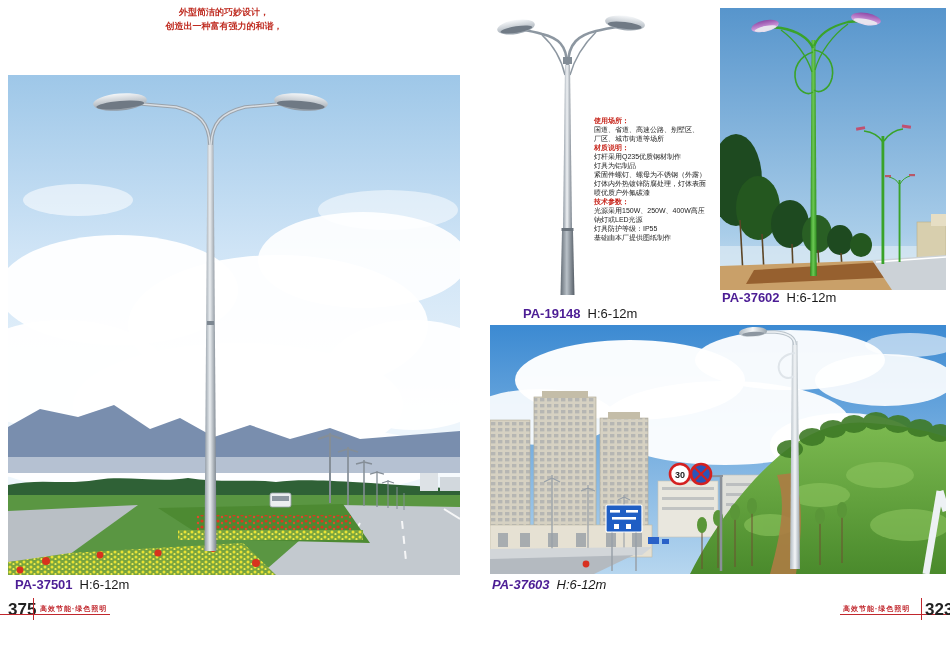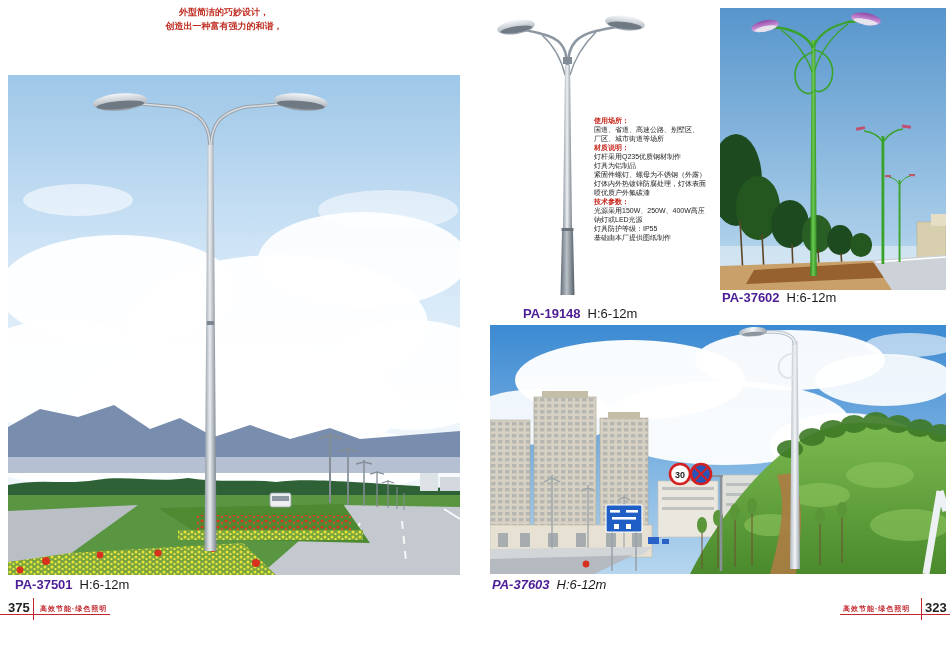--- a/index.html
+++ b/index.html
@@ -13,21 +13,21 @@
   .photo { position:absolute; overflow:hidden;text-align:right; }
   .photo svg { display:block; }
 
   .plabel { position:absolute; font-size:13px; color:#1a1a1a; white-space:nowrap; }
   .plabel .code { color:#4c1d95; font-weight:bold; margin-right:7px; }
 
   .specs { position:absolute; left:594px; top:116px; width:112px;
            font-size:7px; line-height:9px; color:#222; }
   .specs .hd { color:#c8281e; font-weight:bold; }
 
-  .footer-num { position:absolute; top:600px; font-size:13px; font-weight:bold; color:#222; }
+  .footer-num { position:absolute; top:600px; font-size:17px; font-weight:bold; color:#222; }
   .footer-slogan { position:absolute; top:604px; font-size:7px; font-weight:bold; color:#c1272d; letter-spacing:1px; }
   .vline { position:absolute; top:598px; width:1px; height:22px; background:#c1272d; }
   .hline { position:absolute; top:614px; height:1px; background:#c1272d; }
 </style>
 </head>
 <body>
 
 <div class="page">
 
   <div class="intro">

